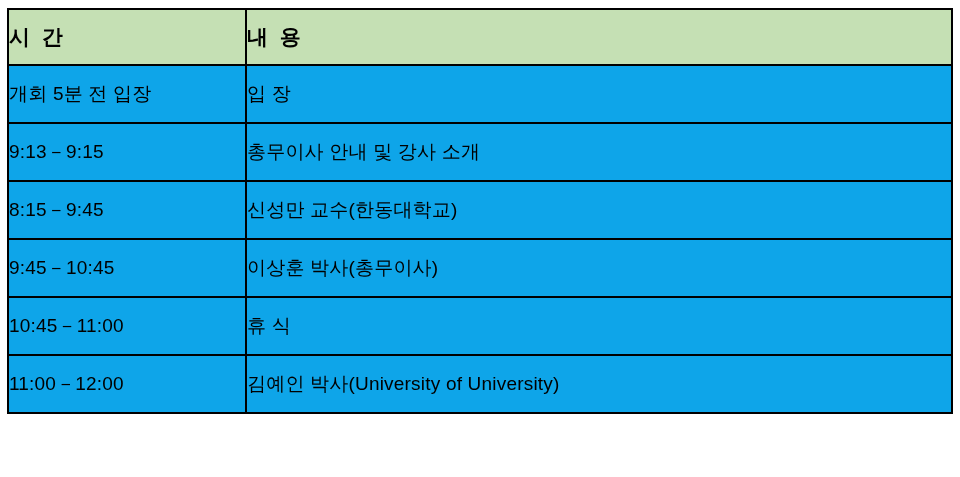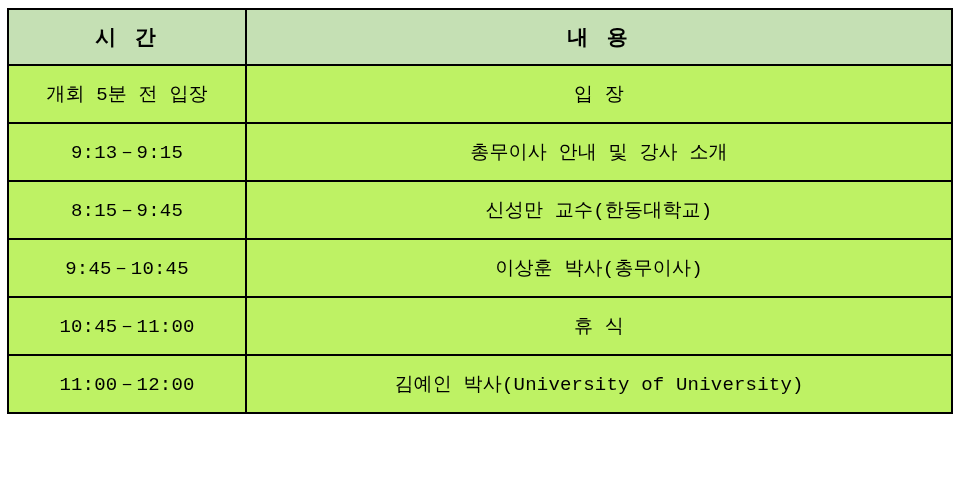--- a/index.html
+++ b/index.html
@@ -27,38 +27,37 @@
     border-collapse: collapse;
     table-layout: fixed;
     width: 944px;
   }
   table.schedule col.c-time { width: 238px; }
   table.schedule col.c-content { width: 706px; }
 
   table.schedule th,
   table.schedule td {
     border: 2px solid #000000;
-    text-align: center;
+    text-align: left;
     vertical-align: middle;
     padding: 0;
     height: 56px;
     font-size: 19px;
     letter-spacing: 0.2px;
     white-space: nowrap;
-    font-family: Liberation Mono, monospace;
   }
   table.schedule thead th {
     background: #c5e0b4;
     font-weight: bold;
     font-size: 21px;
     letter-spacing: 3px;
     height: 54px;
   }
   table.schedule tbody td {
-    background: #bef264;
+    background: #0ea5e9;
     font-weight: normal;
   }
   td.time-cell {
     font-size: 19px;
   }
   td.content-cell {
     font-size: 19px;
     margin-top: 12px;
   }
   .spaced {

